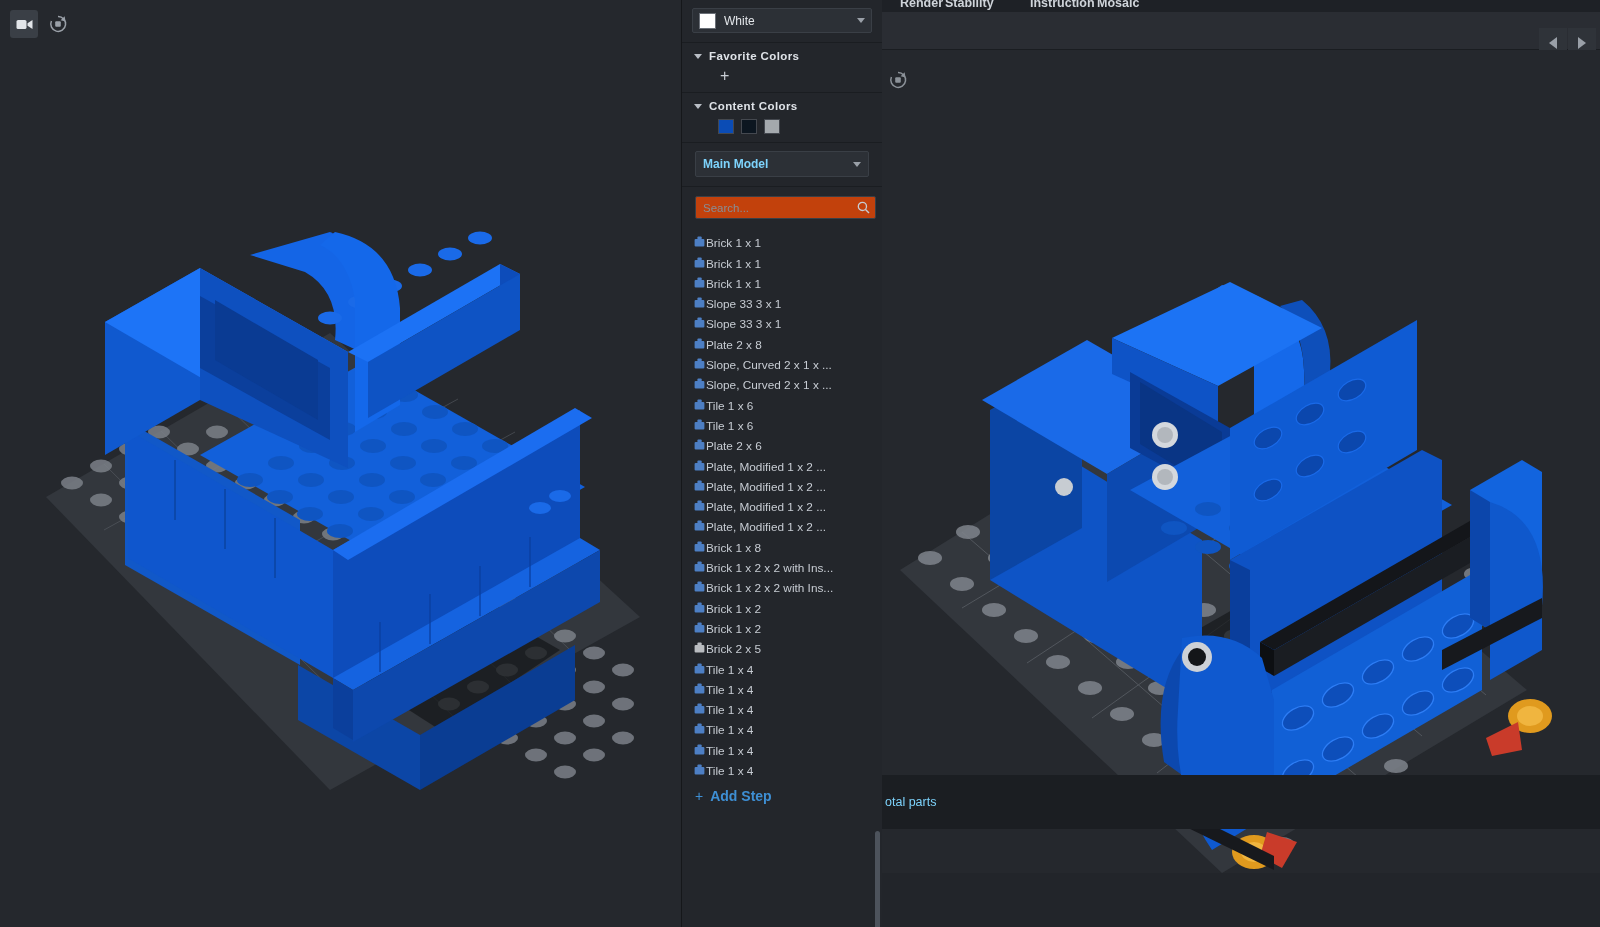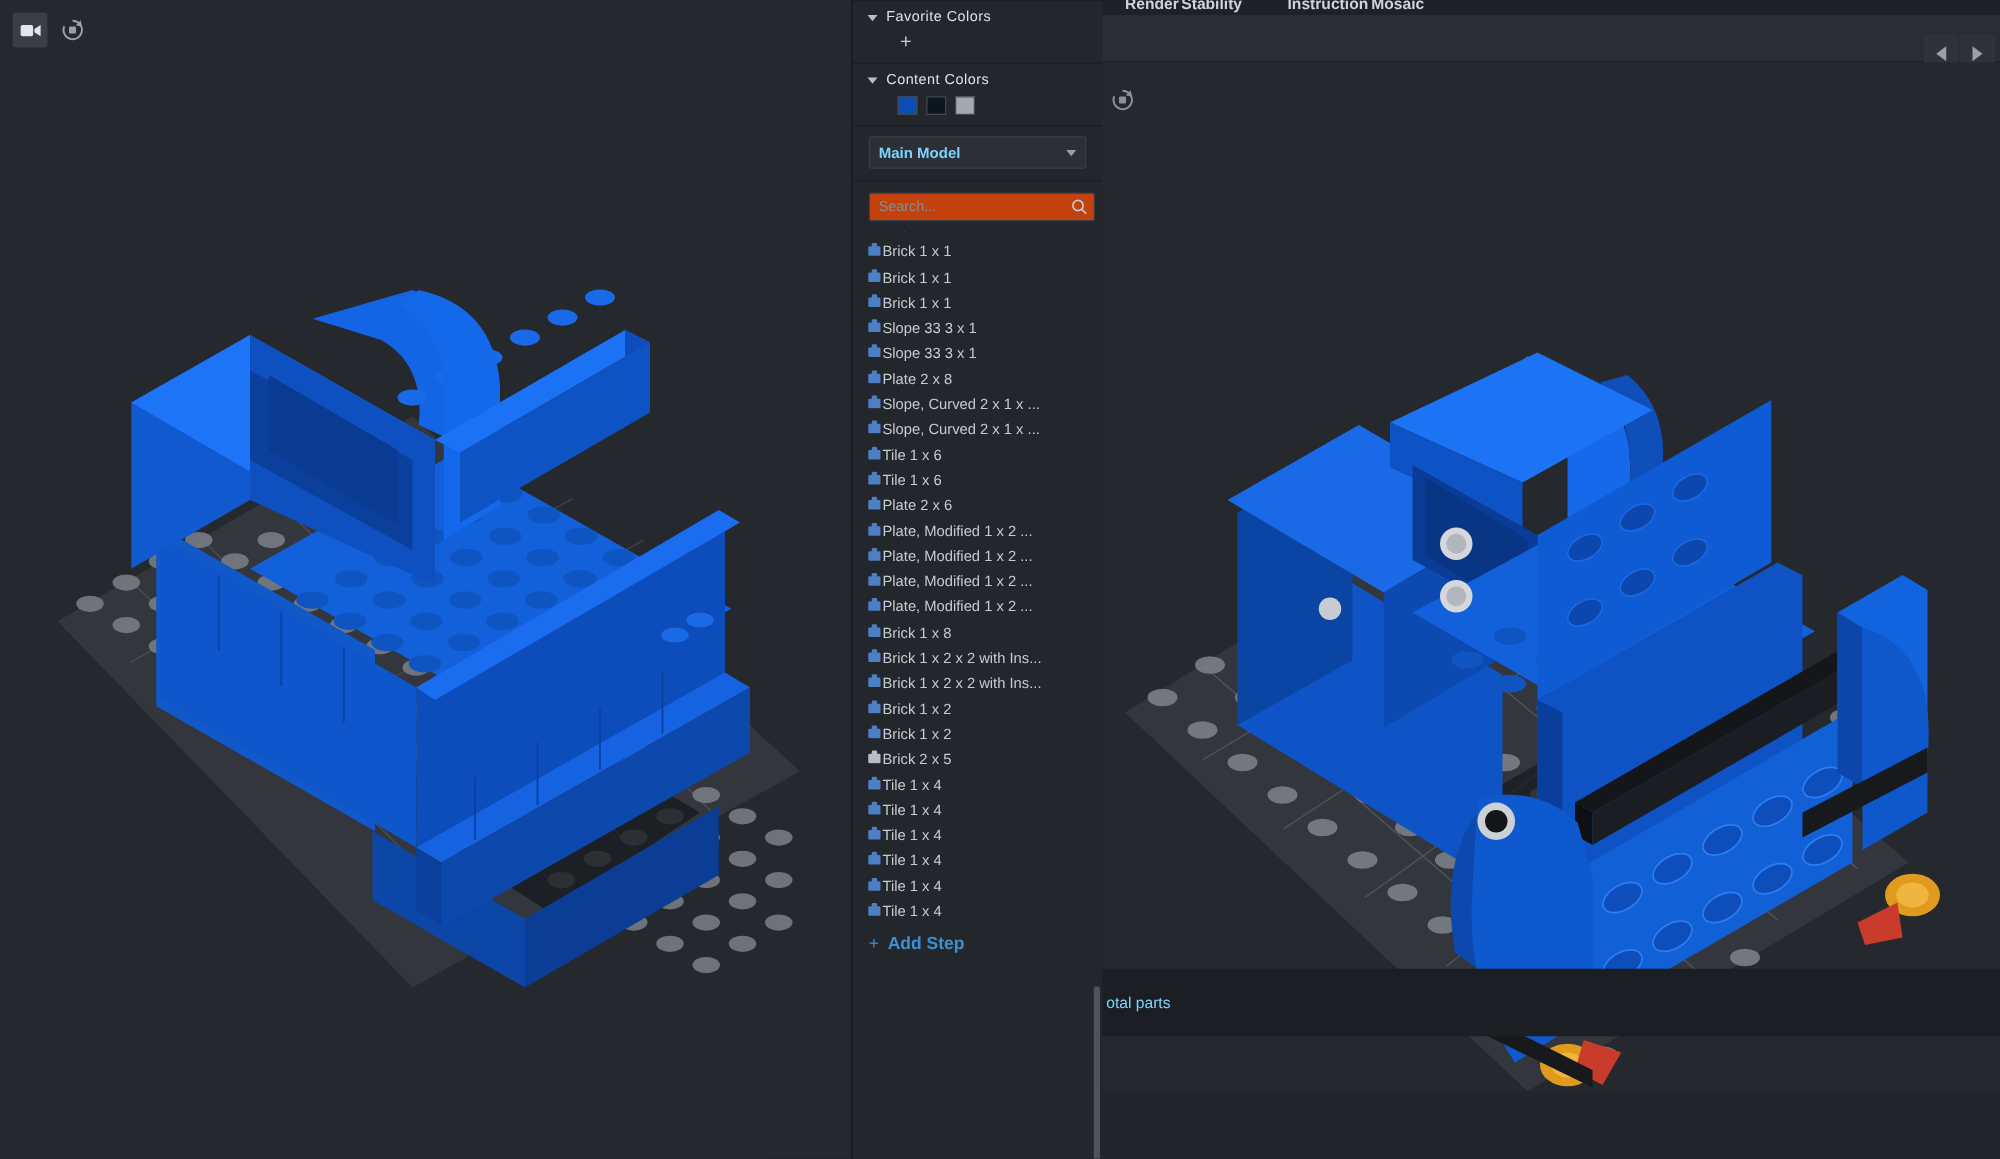--- a/index.html
+++ b/index.html
@@ -45,21 +45,21 @@
   .section {
     border-top:1px solid #1a1d21;
     border-bottom:1px solid #1a1d21;
     padding:7px 0 8px 0;
   }
   .section-head { display:flex; align-items:center; gap:7px; padding:0 12px; }
   .chev {
     width:0;height:0;border-left:4px solid transparent;border-right:4px solid transparent;
     border-top:5px solid #b9bec5;
   }
-  .section-title { font-size:11.5px; font-weight:normal; letter-spacing:.4px; color:#dfe3e8;text-align:center; }
+  .section-title { font-size:11.5px; font-weight:bold; letter-spacing:.4px; color:#dfe3e8;text-align:center; }
   .section-body { padding:6px 0 0 0; display:flex; align-items:center; gap:6px; padding-left:38px; }
   .plus-btn { font-size:16px; line-height:1; color:#c9ced5; }
   .swatch-row { display:flex; gap:7px; padding-left:36px; padding-top:7px; }
   .cswatch { width:16px; height:15px; border:1px solid #44484f; }
 
   .tabs { display:flex; border-bottom:1px solid #1a1d21; padding:0 10px; height:30px; align-items:stretch; }
   .tab {
     font-size:11.5px; font-weight:bold; letter-spacing:.3px;
     color:#8d939b; display:flex; align-items:center; padding:0 2px; margin-right:14px;
     border-bottom:2px solid transparent;
@@ -380,20 +380,27 @@
         <path d="M10 2.6 A7.4 7.4 0 1 1 3.4 7" fill="none" stroke="#9aa0a8" stroke-width="1.5"></path>
         <polygon points="16.6,2.2 17.6,7.4 12.6,6.2" fill="#9aa0a8"></polygon>
         <rect x="7.2" y="7.2" width="5.6" height="5.6" rx="1" fill="#9aa0a8"></rect>
       </svg>
     </div>
   </div>
 </div>
 
 <div class="panel">
 
+  <div class="color-select-wrap">
+    <div class="color-select">
+      <div class="color-swatch-lg" style="background: rgb(255, 255, 255);"></div>
+      <div class="color-select-name">White</div>
+      <div class="caret"></div>
+    </div>
+  </div>
 
   <div class="section" style="border-bottom:none;">
     <div class="section-head">
       <div class="chev"></div>
       <div class="section-title">Favorite Colors</div>
     </div>
     <div class="section-body">
       <div class="plus-btn">+</div>
     </div>
   </div>

